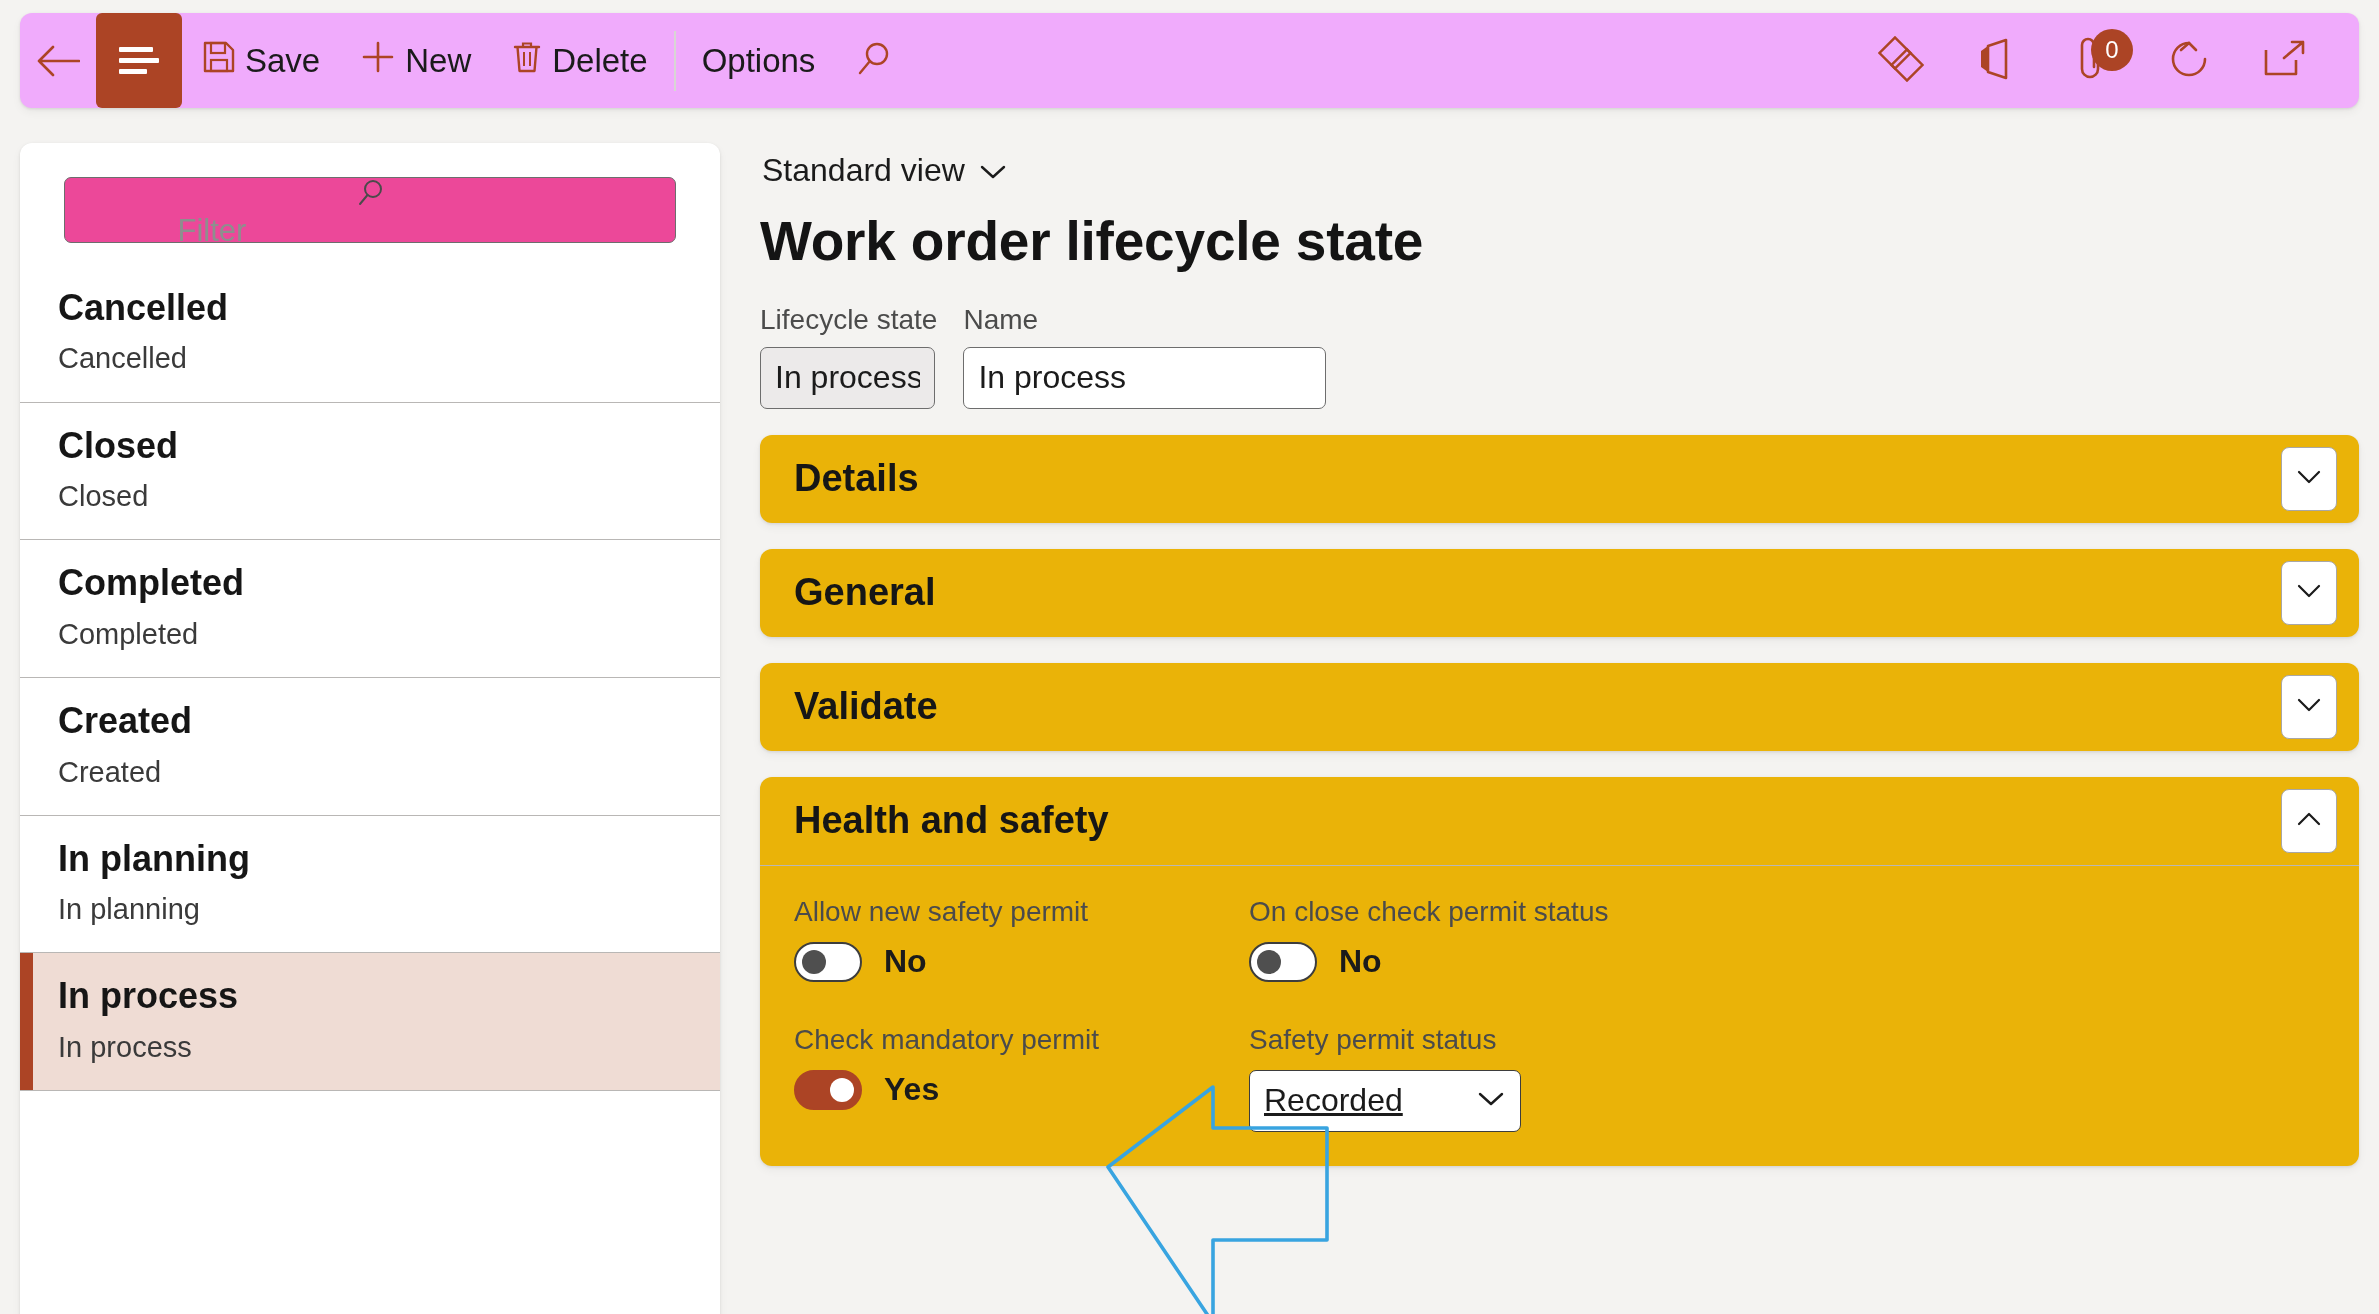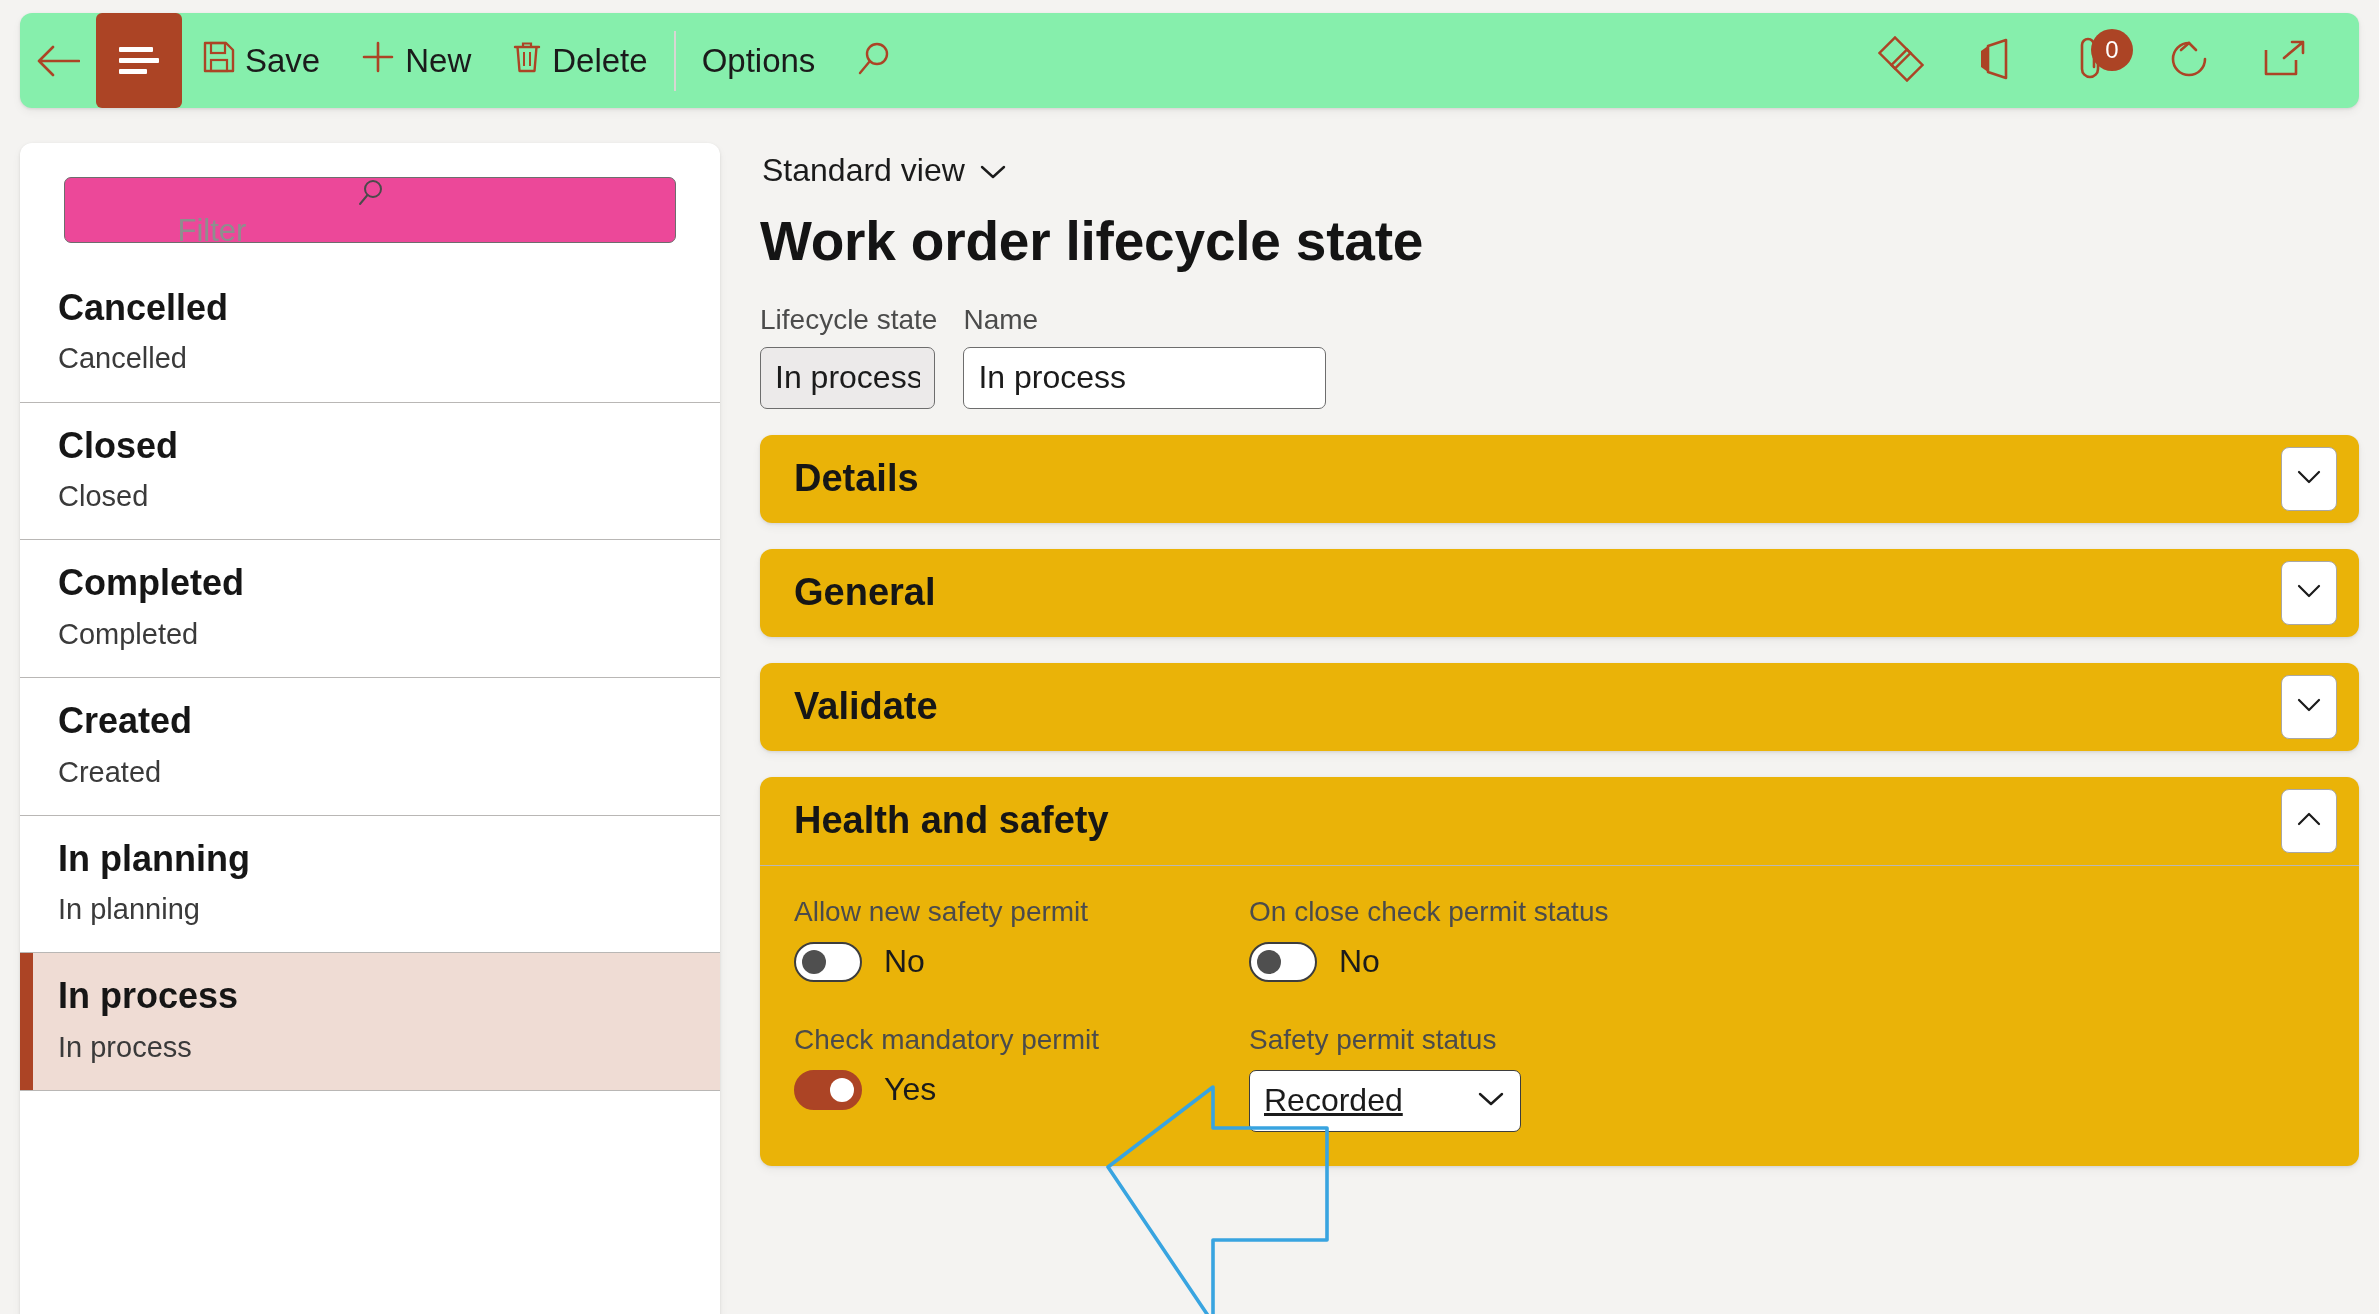--- a/index.html
+++ b/index.html
@@ -12,21 +12,21 @@
   }
 
   
   .topbar-wrap {
     position: absolute; left: 20px; top: 13px;
     width: 2339px; height: 95px;
   }
   .topbar {
     position: relative;
     width: 100%; height: 100%;
-    background: #86efac;
+    background: #f0abfc;
     border-radius: 12px;
     box-shadow: 0 1px 3px rgba(0,0,0,0.10), 0 4px 10px rgba(0,0,0,0.05);
     display: flex; align-items: center;
   }
   .tb-back {
     width: 76px; height: 95px;
     display: flex; align-items: center; justify-content: center;
     cursor: pointer;
   }
   .tb-back svg { display:block; }
@@ -189,21 +189,21 @@
     position: relative;
   }
   .grid2 {
     display: grid;
     grid-template-columns: 455px 1fr;
     row-gap: 42px;
   }
   .cell .clabel {
     font-size: 28px; color: #4b4b4b; margin-bottom: 14px;
   }
-  .toggle-row { display: flex; align-items: center; gap: 22px; }
+  .toggle-row { display: flex; align-items: center; gap: 22px; font-weight: bold; }
   .toggle {
     width: 68px; height: 40px; border-radius: 20px;
     position: relative; cursor: pointer; flex: 0 0 auto;
   }
   .toggle.off {
     background: #fff; border: 2px solid #3d3d3d;
   }
   .toggle.off::after {
     content: ""; position: absolute; left: 6px; top: 6px;
     width: 24px; height: 24px; border-radius: 50%;

